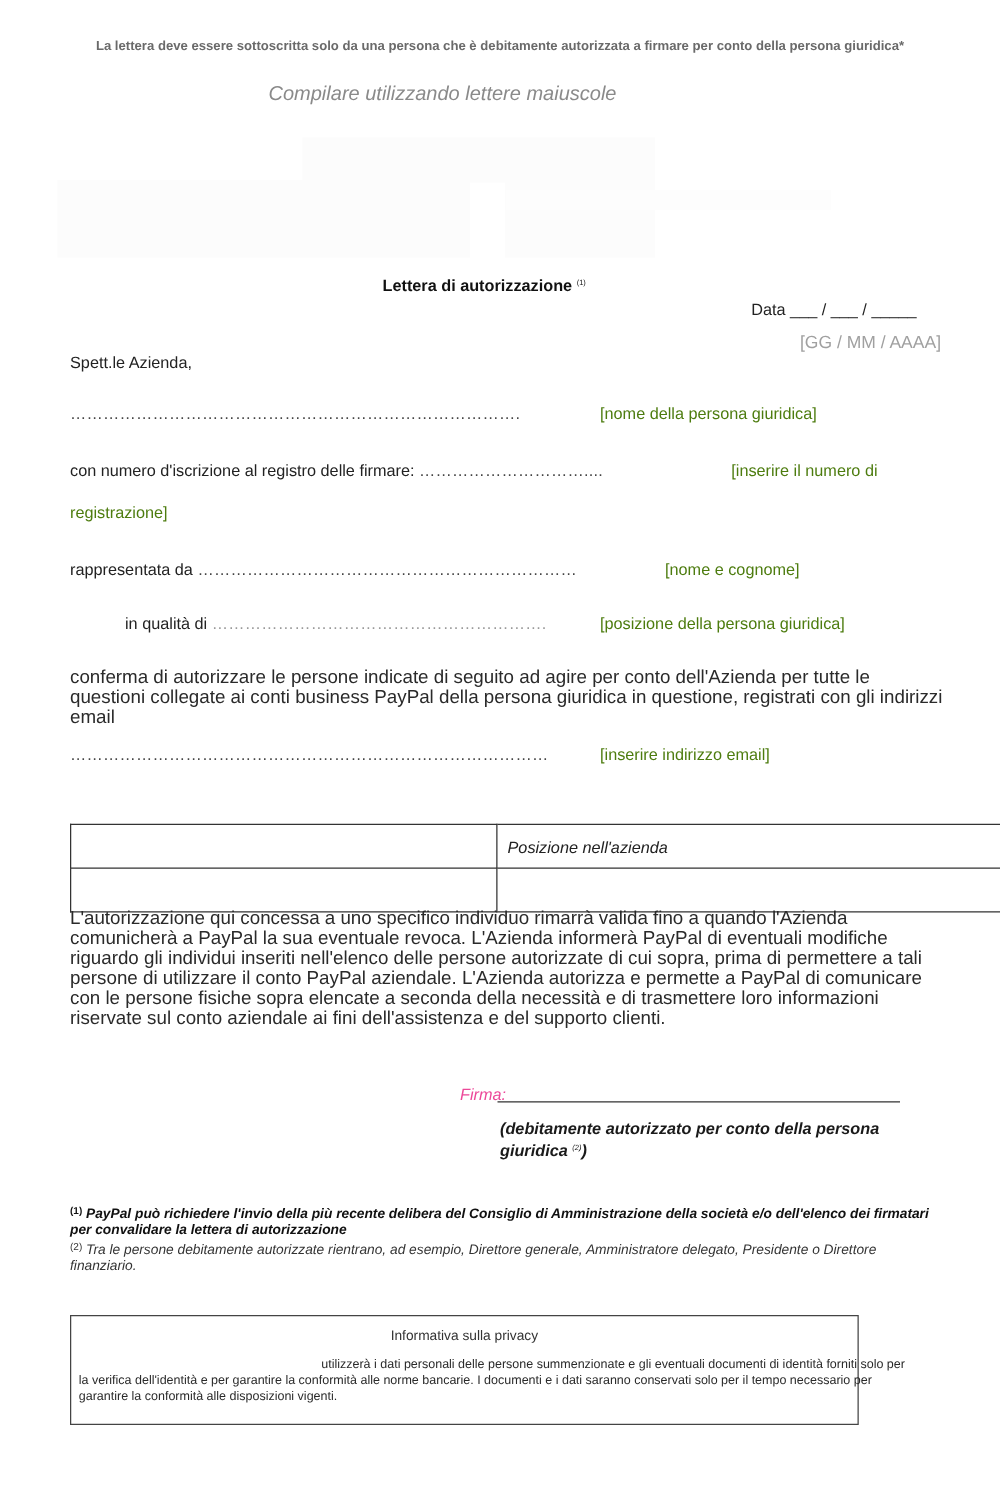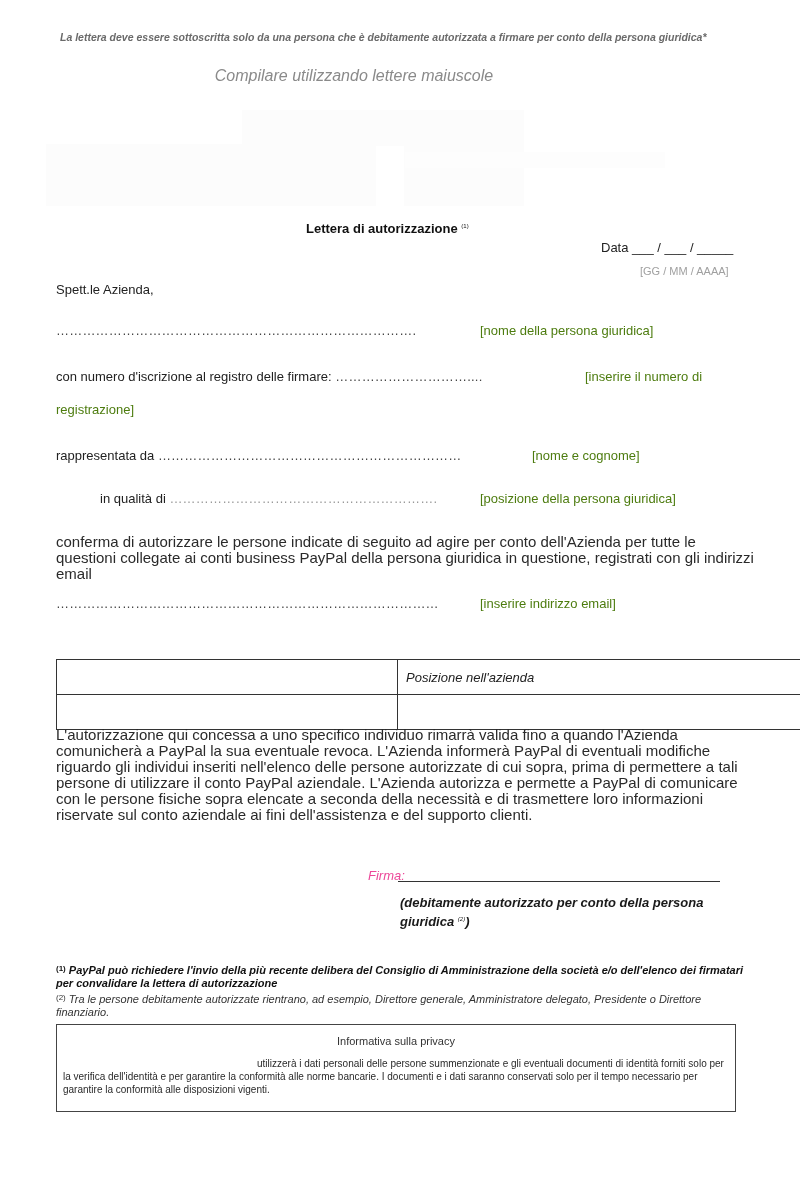--- a/index.html
+++ b/index.html
@@ -1,43 +1,43 @@
 <!DOCTYPE html>
 <html><head>
 <meta charset="utf-8">
 <style>
   html, body { margin: 0; padding: 0; background: #ffffff; }
   body { width: 800px; height: 1200px; position: relative; overflow: hidden;
          font-family: "Liberation Sans", sans-serif; color: #1e1e1e; }
   .abs { position: absolute; }
-  .notice { left: 60px; top: 31px; width: 680px; text-align: left;
-            font-size: 10.5px; font-style: italic; font-weight: bold; color: #6a6a6a; line-height: 12px; }
+  .notice { left: 60px; top: 31px; width: 680px; text-align: center;
+            font-size: 10.5px; font-weight: bold; color: #6a6a6a; line-height: 12px; }
   .subtitle { left: 0; top: 67px; width: 708px; text-align: center;
               font-size: 16px; font-style: italic; color: #8a8a8a; }
   .redact { background: #fcfcfc; }
   .title { left: 306px; top: 221px; font-size: 13px; font-weight: bold; color: #111; }
   sup.fn { font-size: 6px; vertical-align: 5px; font-weight: normal; }
   .date { left: 601px; top: 240px; font-size: 13px; color: #222; }
-  .date-hint { left: 640px; top: 265px; font-size: 11px; color: #a0a0a0; }
+  .date-hint { left: 640px; top: 265px; font-size: 14px; color: #a0a0a0; }
   .line { font-size: 13px; color: #222; white-space: nowrap; }
   .dots { color: #444; letter-spacing: 0.2px; }
   .hint { font-size: 13px; color: #4d7c0f; white-space: nowrap; }
   .para { left: 56px; width: 700px; font-size: 15px; line-height: 16px; color: #2a2a2a; }
   table.auth { position: absolute; left: 56px; top: 659px; width: 779px; border-collapse: collapse; }
   table.auth td { border: 1.5px solid #333; height: 34px; padding: 0 8px; font-size: 13px; }
   table.auth td.c1 { width: 324px; }
   table.auth td.hdr { font-style: italic; color: #222; }
   .firma-label { left: 348px; top: 868px; font-size: 13px; font-style: italic; color: #ec4899; margin-left: 20px; }
   .firma-line { left: 398px; top: 881px; width: 322px; border-bottom: 1px solid #333; }
   .firma-note { left: 400px; top: 895px; width: 360px; font-size: 13px; font-weight: bold; font-style: italic; line-height: 16px; color: #1a1a1a; }
   .footnote { left: 56px; width: 700px; font-size: 11px; line-height: 13px; font-style: italic; }
   .fn1 { top: 962px; font-weight: bold; color: #111; }
   .fn2 { top: 991px; color: #333; }
   .footnote sup { font-size: 8px; vertical-align: 3px; font-style: normal; }
-  .privacy { left: 56px; top: 1024px; width: 680px; height: 88px; border: 1.5px solid #444; box-sizing: border-box; }
+  .privacy { left: 56px; top: 1052px; width: 631px; height: 88px; border: 1.5px solid #444; box-sizing: border-box; }
   .privacy-title { left: 0; top: 10px; width: 100%; text-align: center; font-size: 11px; color: #333; }
   .privacy-text { left: 6px; top: 32px; width: 666px; font-size: 10px; line-height: 13px; color: #2a2a2a; }
   .privacy-indent { display: inline-block; width: 194px; }
 </style>
 </head>
 <body>
 
 <div class="abs notice">La lettera deve essere sottoscritta solo da una persona che è debitamente autorizzata a firmare per conto della persona giuridica*</div>
 <div class="abs subtitle">Compilare utilizzando lettere maiuscole</div>
 

